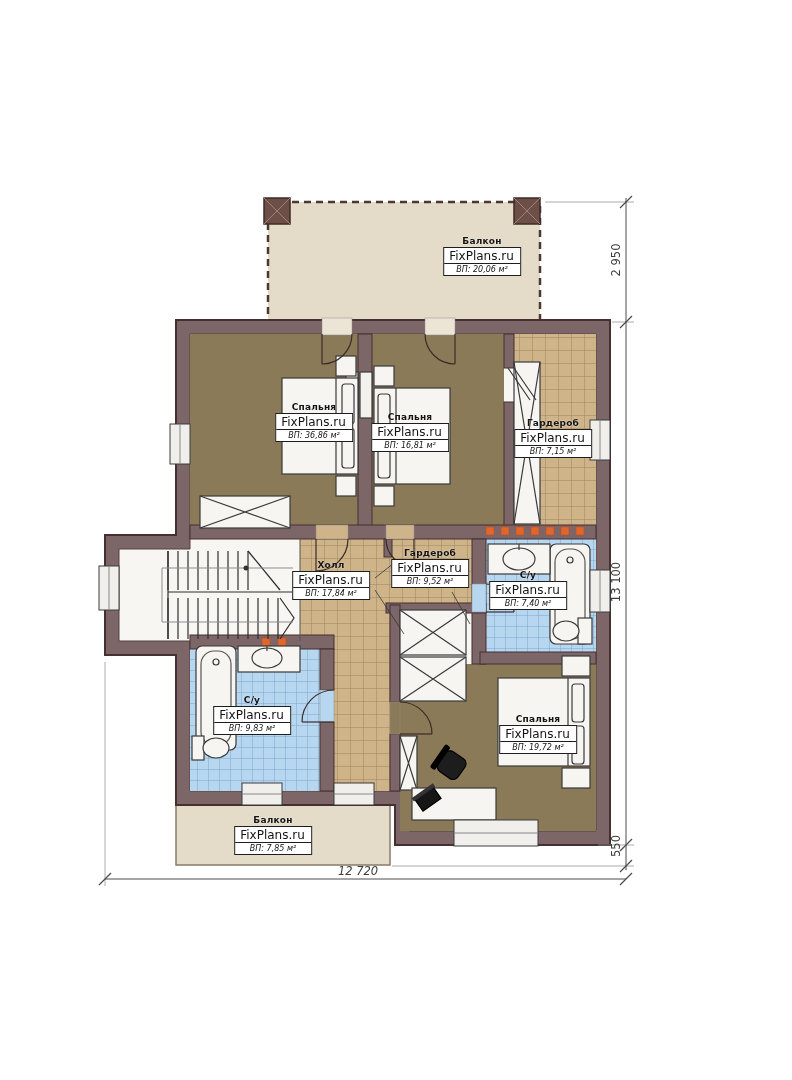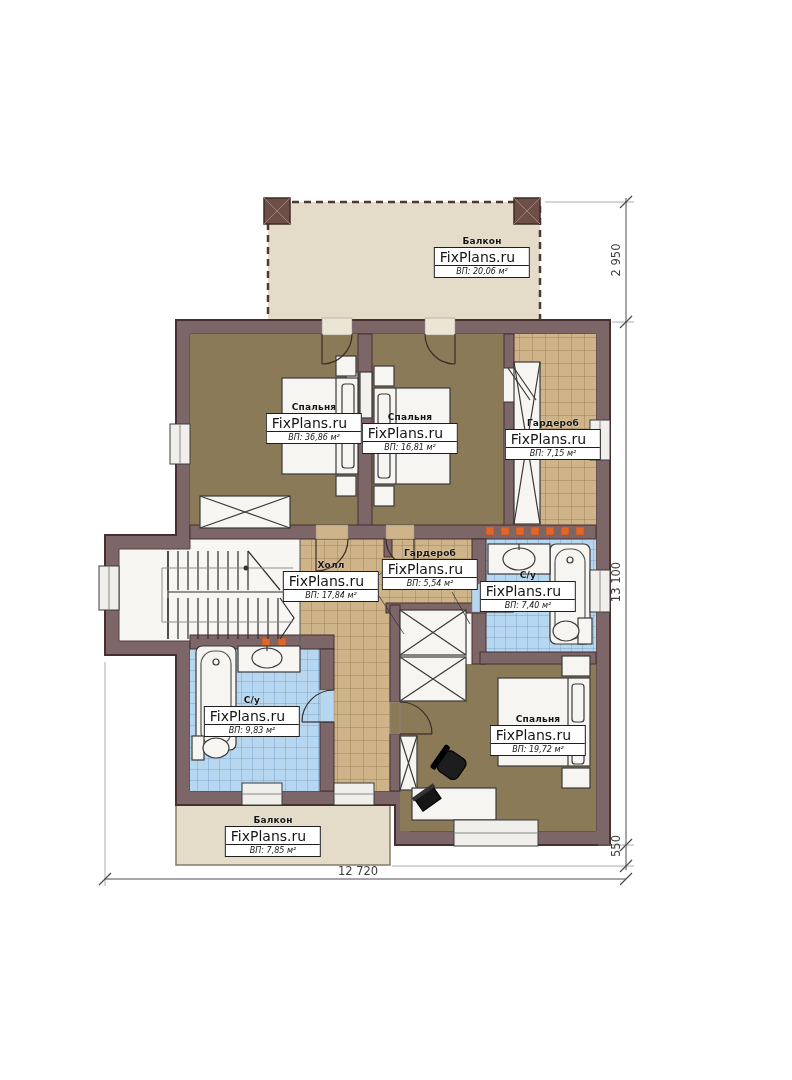--- a/index.html
+++ b/index.html
@@ -3,25 +3,25 @@
 <meta charset="utf-8">
 <style>
   html,body{margin:0;padding:0;background:#ffffff;}
   .stage{position:relative;width:792px;height:964px;background:#ffffff;overflow:hidden;
          font-family:"DejaVu Sans",sans-serif;}
   .stage svg{position:absolute;left:0;top:0;}
   .room-label{position:absolute;transform:translateX(-50%);text-align:center;color:#141414;z-index:6;}
   .rl-name{font-size:9px;font-weight:bold;letter-spacing:.2px;margin-bottom:1px;
            text-shadow:0 0 2px rgba(255,255,255,.65);white-space:nowrap;}
   .rl-box{display:inline-block;background:#ffffff;border:1px solid #1d1d1d;}
-  .rl-brand{font-size:14px;padding:1px 14px 0 5px;border-bottom:1px solid #1d1d1d;white-space:nowrap;}
+  .rl-brand{font-size:12px;padding:1px 6px 0 5px;border-bottom:1px solid #1d1d1d;white-space:nowrap;}
   .rl-area{font-size:8px;padding:1px 5px;white-space:nowrap;font-style:italic;}
   .dim{position:absolute;color:#3d3d3d;font-size:11.5px;white-space:nowrap;z-index:6;}
   .dim.v{transform:translate(-50%,-50%) rotate(-90deg);}
-  .dim.h{transform:translate(-50%,-50%);}
+  .dim.h{transform:translate(-50%,-50%);font-style:italic;}
 </style>
 </head>
 <body>
 
 <div class="stage">
 
 <svg width="792" height="1080" viewBox="0 0 792 1080">
   <defs>
     <pattern id="tanTile" width="13" height="13" patternUnits="userSpaceOnUse">
       <rect width="13" height="13" fill="#cfb489"></rect>
@@ -359,21 +359,21 @@
   <div class="rl-box">
     <div class="rl-brand">FixPlans.ru</div>
     <div class="rl-area">ВП: 17,84 м²</div>
   </div>
 </div>
 
 <div class="room-label" style="left:430px;top:548px">
   <div class="rl-name">Гардероб</div>
   <div class="rl-box">
     <div class="rl-brand">FixPlans.ru</div>
-    <div class="rl-area">ВП: 5,54 м²</div>
+    <div class="rl-area">ВП: 9,52 м²</div>
   </div>
 </div>
 
 <div class="room-label" style="left:528px;top:570px">
   <div class="rl-name">С/у</div>
   <div class="rl-box">
     <div class="rl-brand">FixPlans.ru</div>
     <div class="rl-area">ВП: 7,40 м²</div>
   </div>
 </div>

